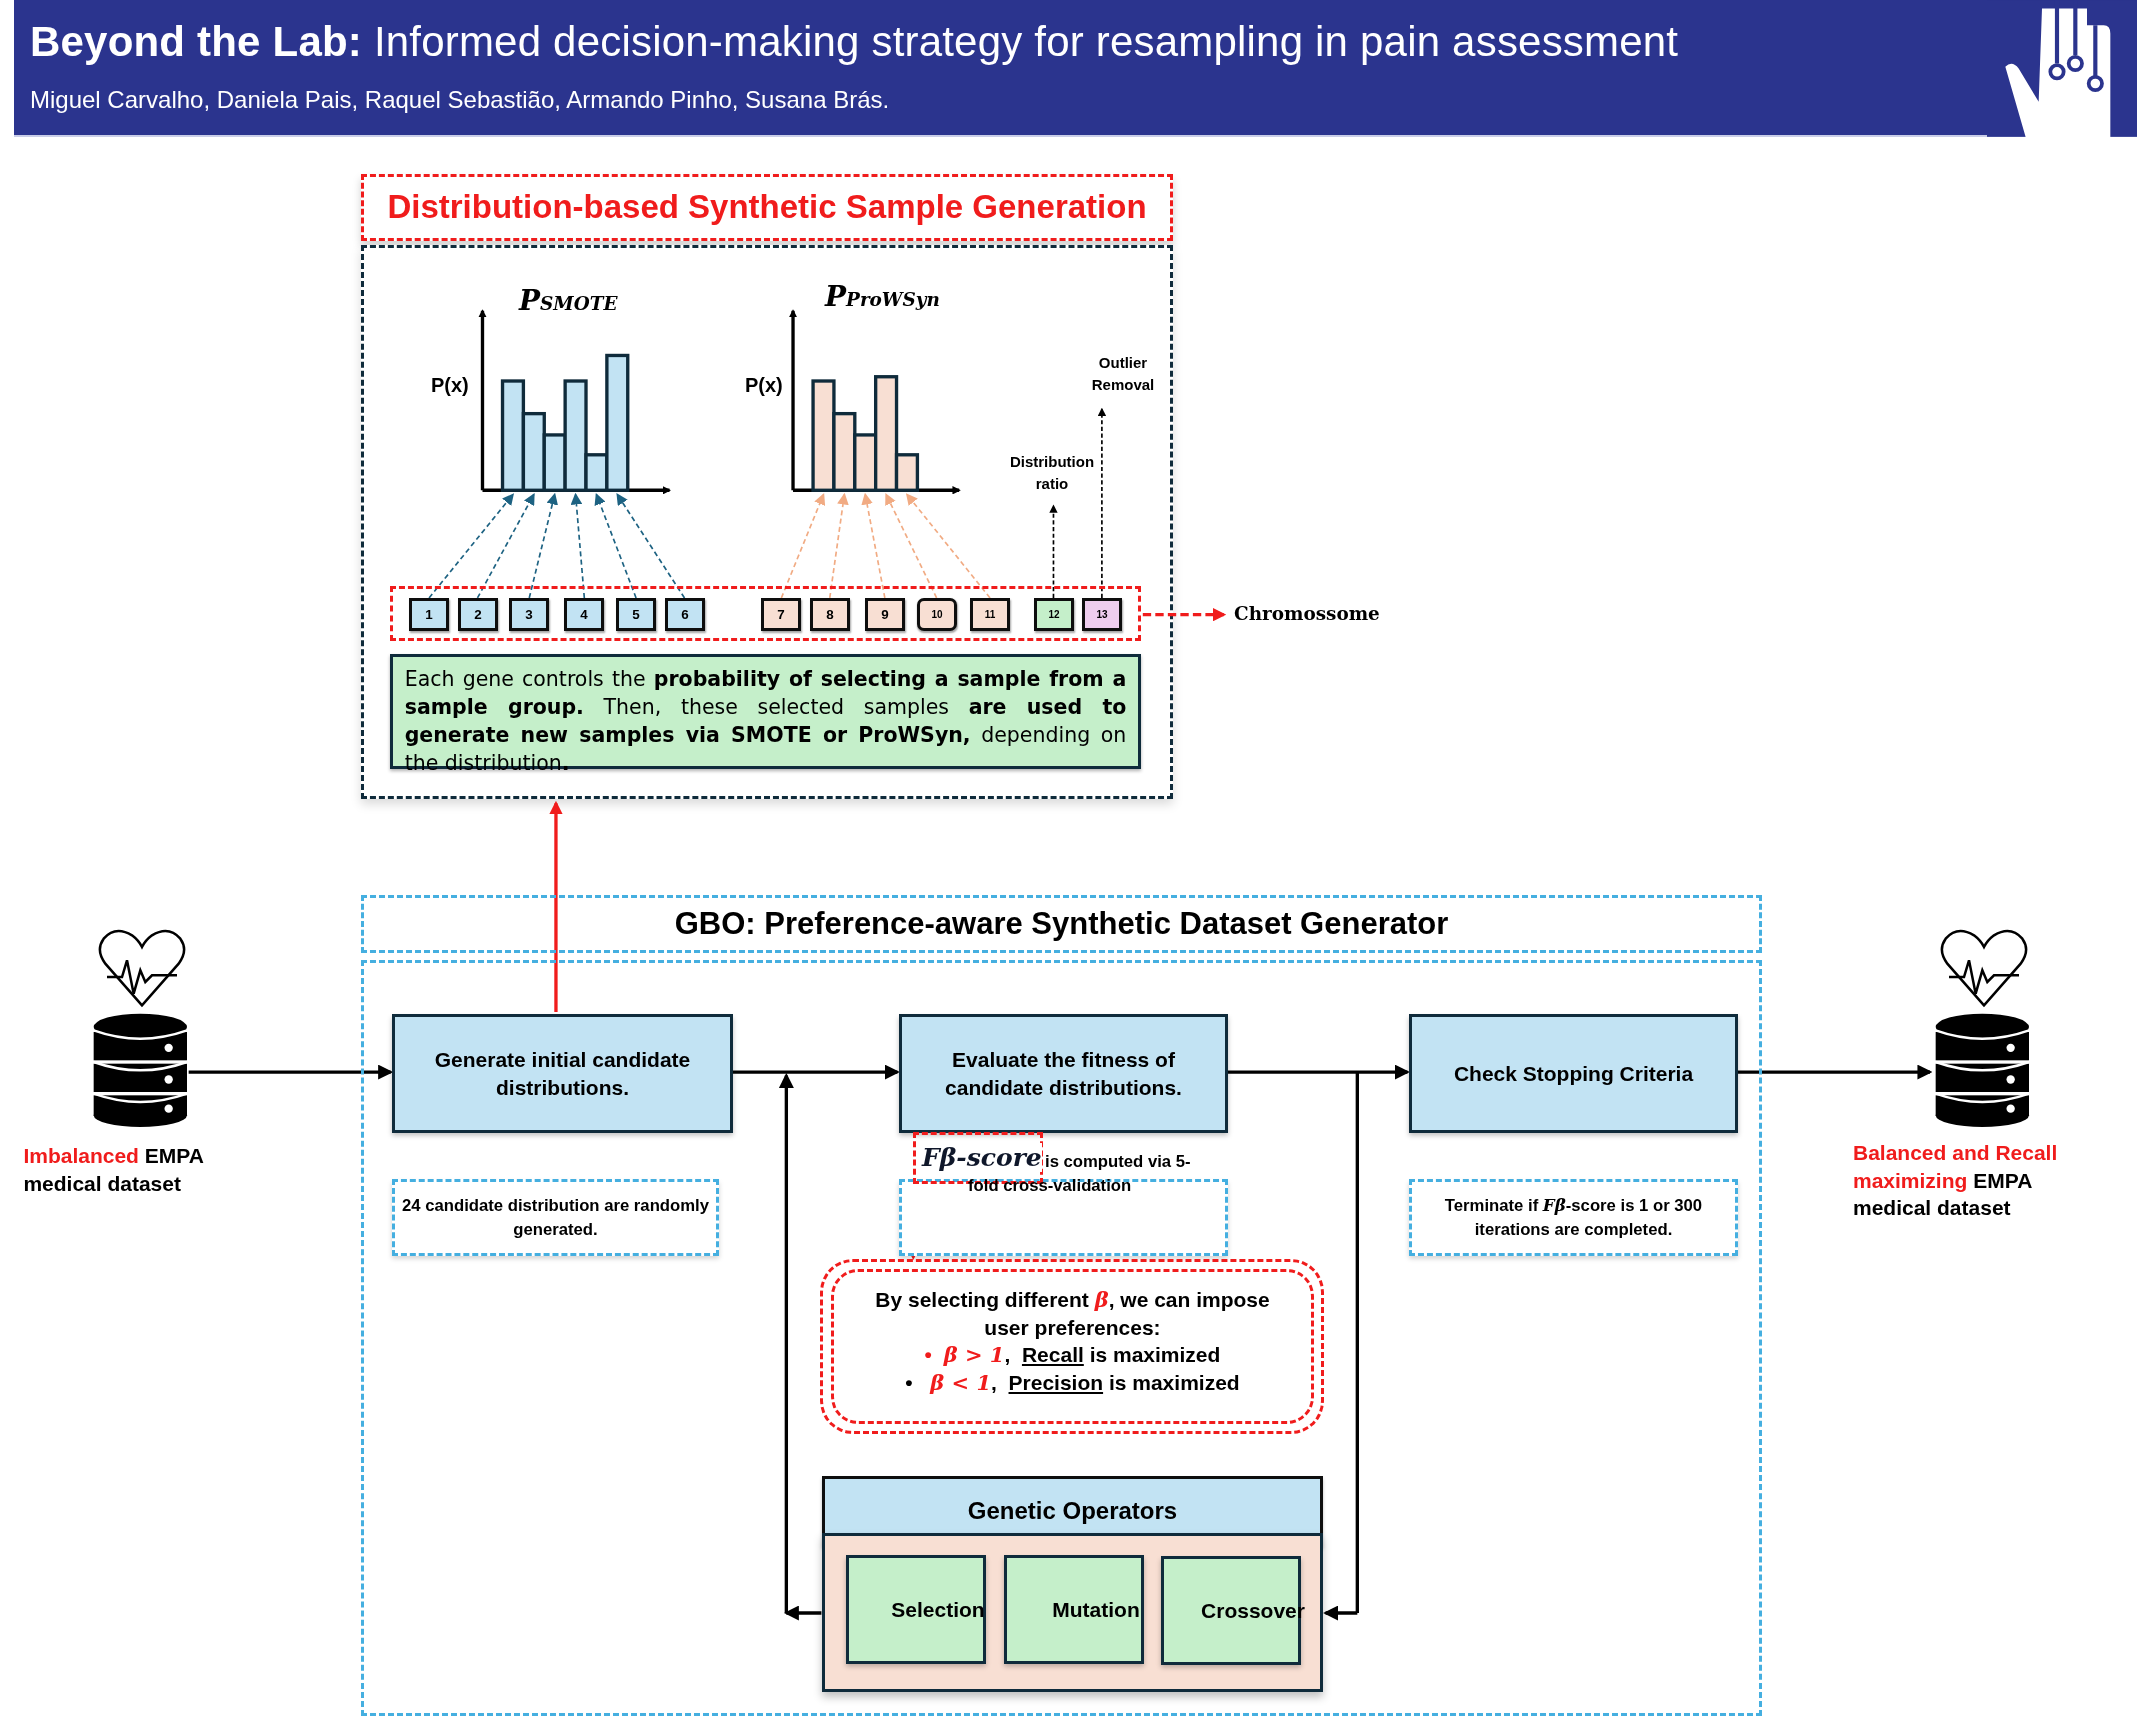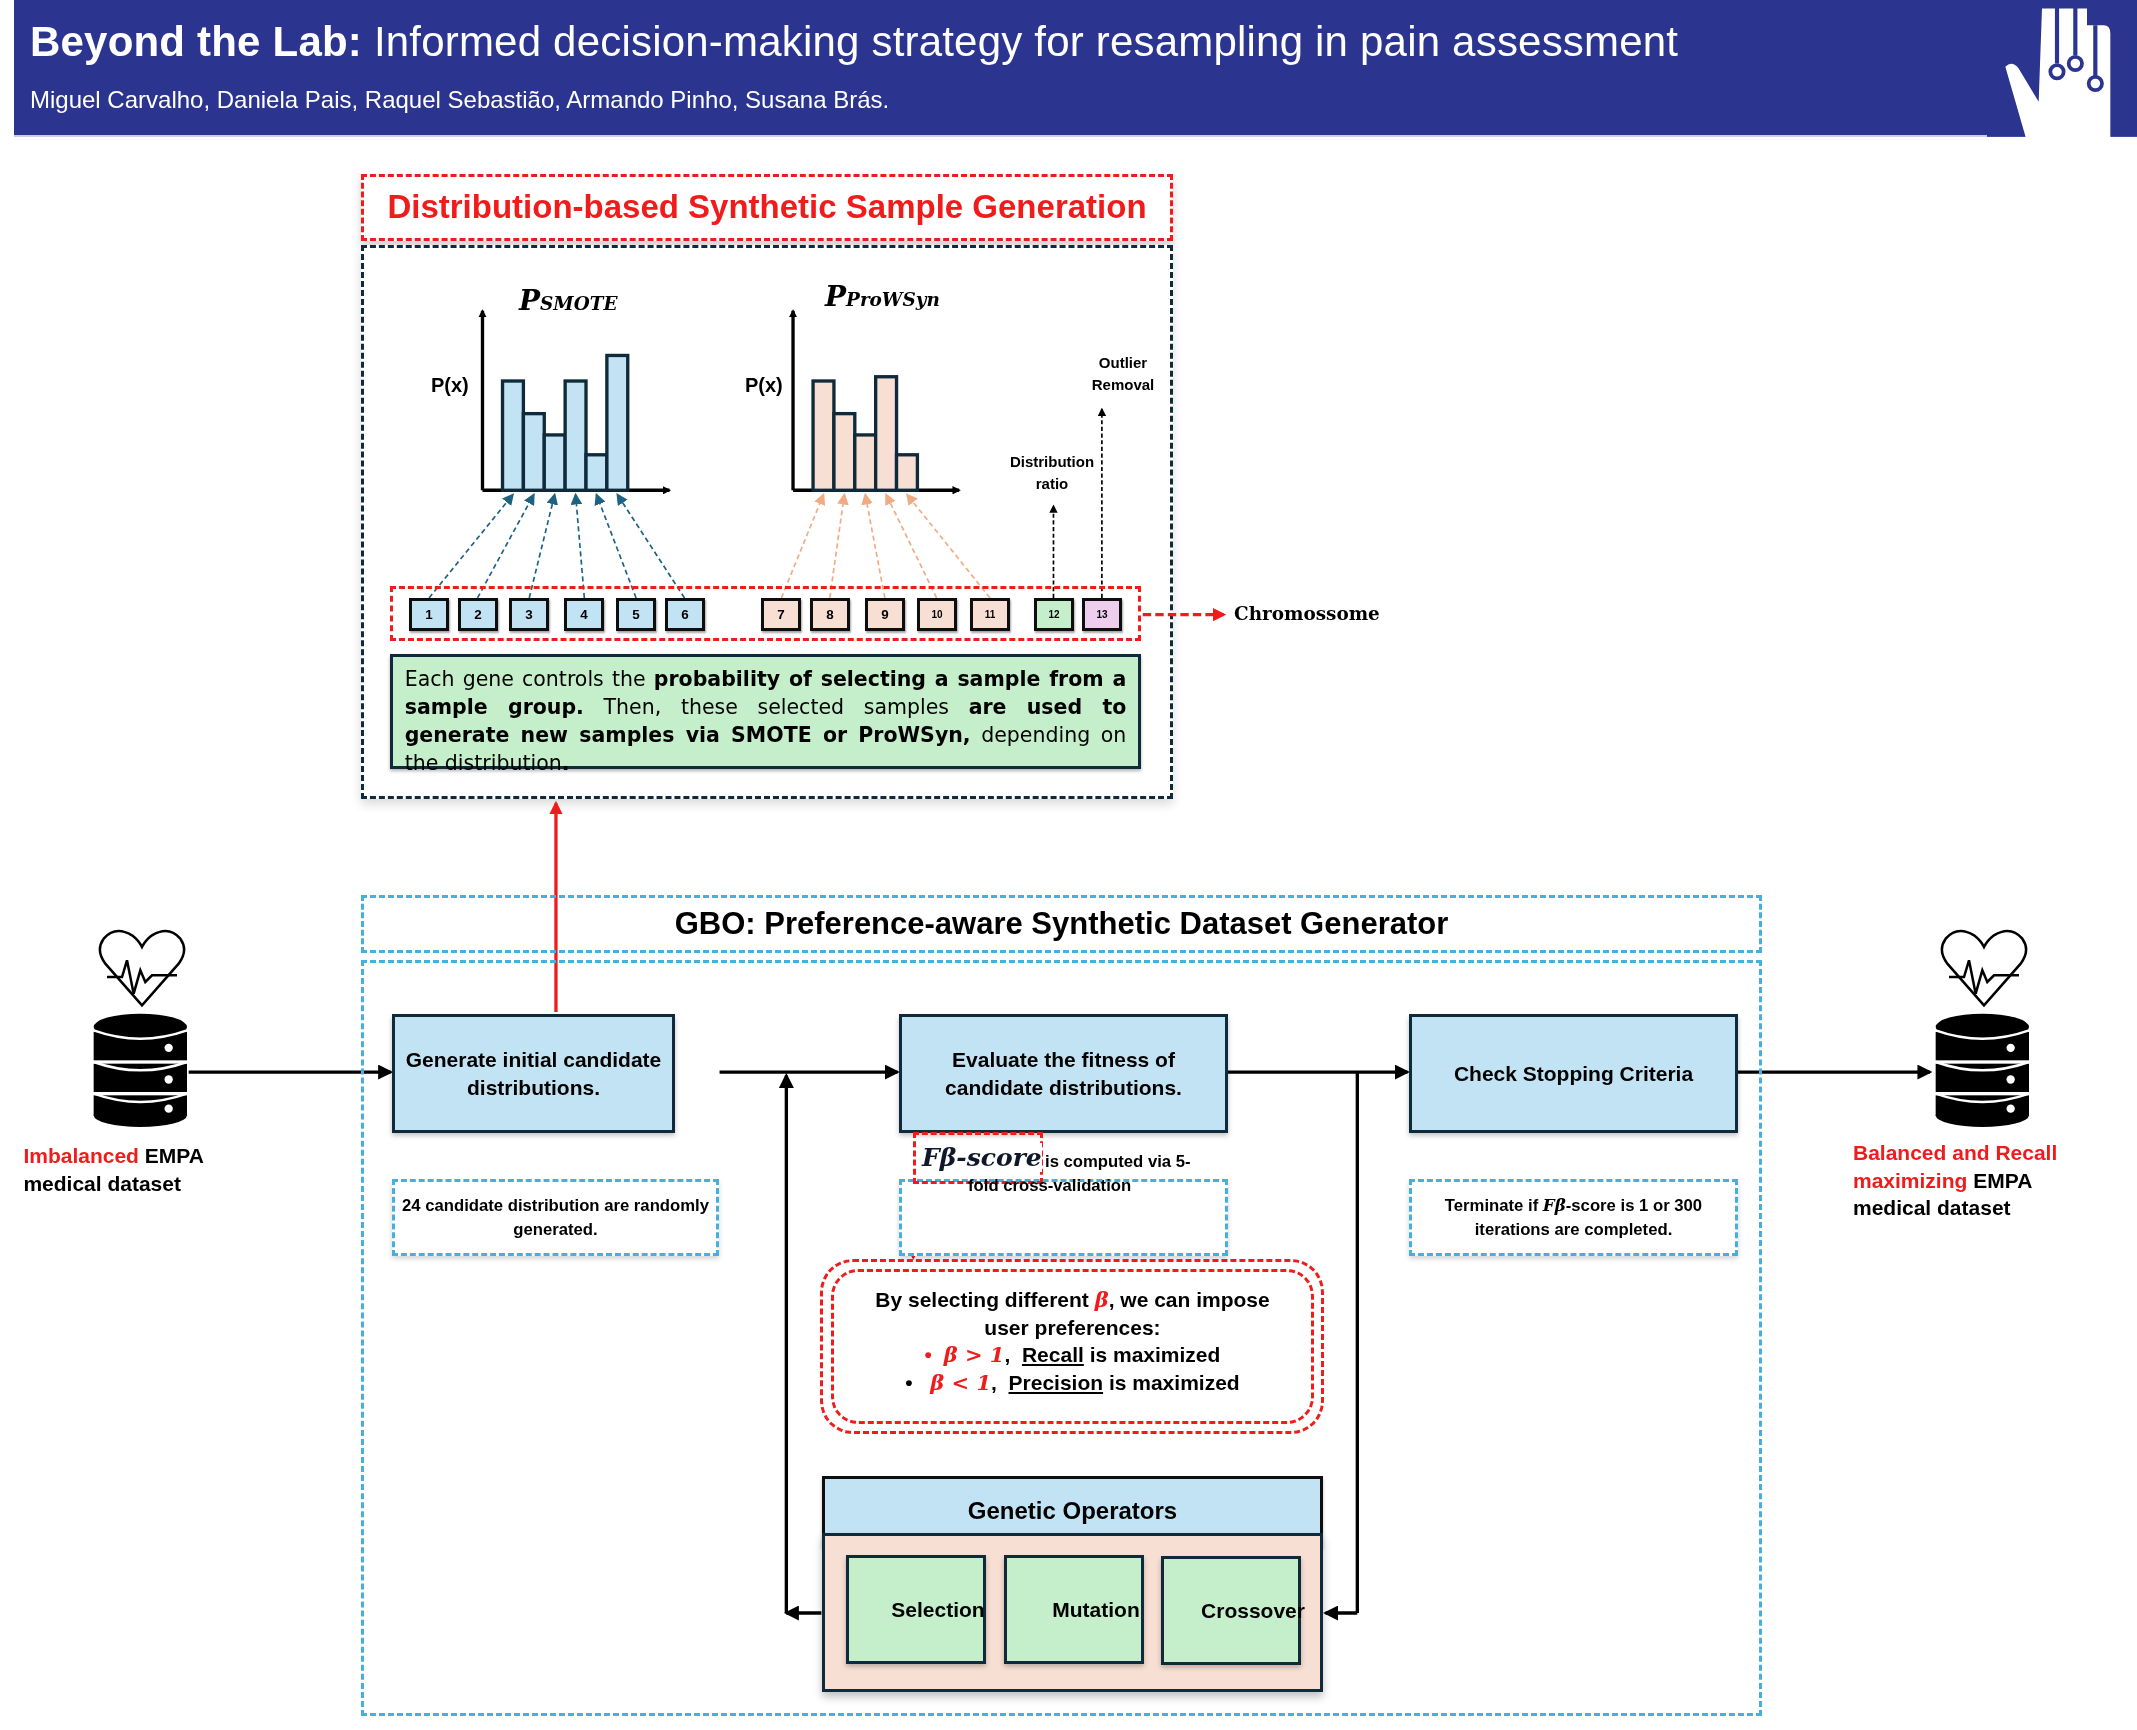--- a/index.html
+++ b/index.html
@@ -178,37 +178,37 @@
 <div id="genes-layer" class="abs" style="left:0;top:0;">
     <div class="gene" style="left: 409px; top: 598px; background: rgb(194, 227, 243);">1</div>
     <div class="gene" style="left: 458px; top: 598px; background: rgb(194, 227, 243);">2</div>
     <div class="gene" style="left: 509px; top: 598px; background: rgb(194, 227, 243);">3</div>
     <div class="gene" style="left: 564px; top: 598px; background: rgb(194, 227, 243);">4</div>
     <div class="gene" style="left: 616px; top: 598px; background: rgb(194, 227, 243);">5</div>
     <div class="gene" style="left: 665px; top: 598px; background: rgb(194, 227, 243);">6</div>
     <div class="gene" style="left: 761px; top: 598px; background: rgb(248, 223, 211);">7</div>
     <div class="gene" style="left: 810px; top: 598px; background: rgb(248, 223, 211);">8</div>
     <div class="gene" style="left: 865px; top: 598px; background: rgb(248, 223, 211);">9</div>
-    <div class="gene small-text" style="left: 917px; top: 598px; background: rgb(248, 223, 211);">10</div>
+    <div class="gene small-text" style="left: 917px; top: 598px; background: rgb(248, 223, 211); border-radius: 7px;">10</div>
     <div class="gene small-text" style="left: 970px; top: 598px; background: rgb(248, 223, 211);">11</div>
     <div class="gene small-text" style="left: 1034px; top: 598px; background: rgb(197, 239, 202);">12</div>
     <div class="gene small-text" style="left: 1082px; top: 598px; background: rgb(238, 205, 238);">13</div>
   </div>
 <div id="chromosome-label" class="abs">Chromossome</div>
 
 <div id="gene-desc" class="abs">
   <span>Each gene controls the </span><b>probability of selecting a sample from a sample group.</b><span> Then, these selected samples </span><b>are used to generate new samples via SMOTE or ProWSyn,</b><span> depending on the distribution</span><b>.</b>
 </div>
 
 <div id="gbo-title-box" class="abs">
   <div id="gbo-title">GBO: Preference-aware Synthetic Dataset Generator</div>
 </div>
 <div id="gbo-panel" class="abs"></div>
 
-<div class="step-box" style="left:392px; top:1014px; width:283px; height:119px;">Generate initial candidate distributions.</div>
+<div class="step-box" style="left:392px; top:1014px; width:341px; height:119px;">Generate initial candidate distributions.</div>
 <div class="note-box" style="left:392px; top:1134px; width:327px; height:77px;">24 candidate distribution are randomly generated.</div>
 
 <div class="step-box" style="left:899px; top:1014px; width:329px; height:119px;">Evaluate the fitness of candidate distributions.</div>
 <div class="note-box" style="left:899px; top:1134px; width:329px; height:77px;"></div>
 <div id="fbeta-box" class="abs"></div>
 <div id="fbeta-label" class="abs math">Fβ-score</div>
 <div id="fbeta-rest" class="abs">is computed via 5-</div>
 <div id="fbeta-rest2" class="abs">fold cross-validation</div>
 
 <div class="step-box" style="left:1409px; top:1014px; width:329px; height:119px;">Check Stopping Criteria</div>

